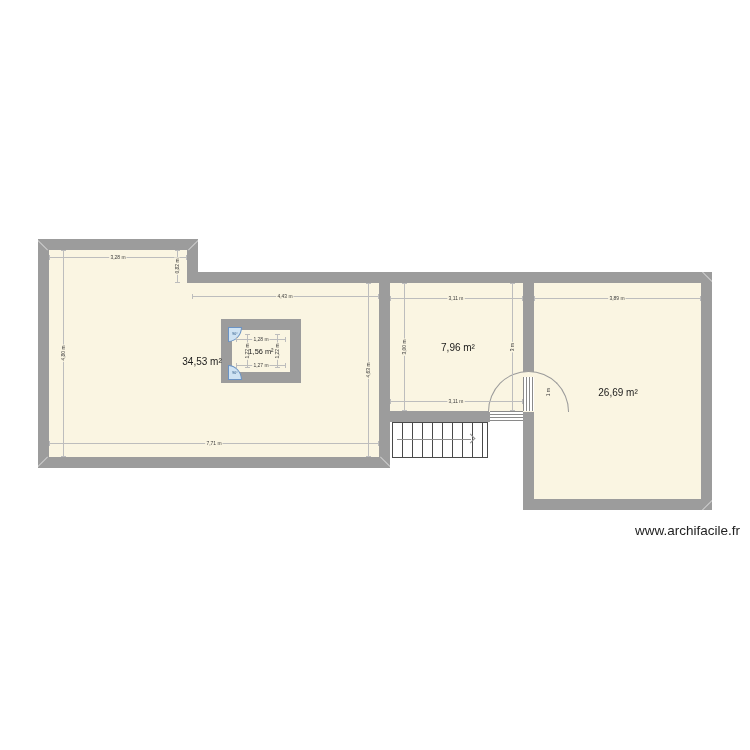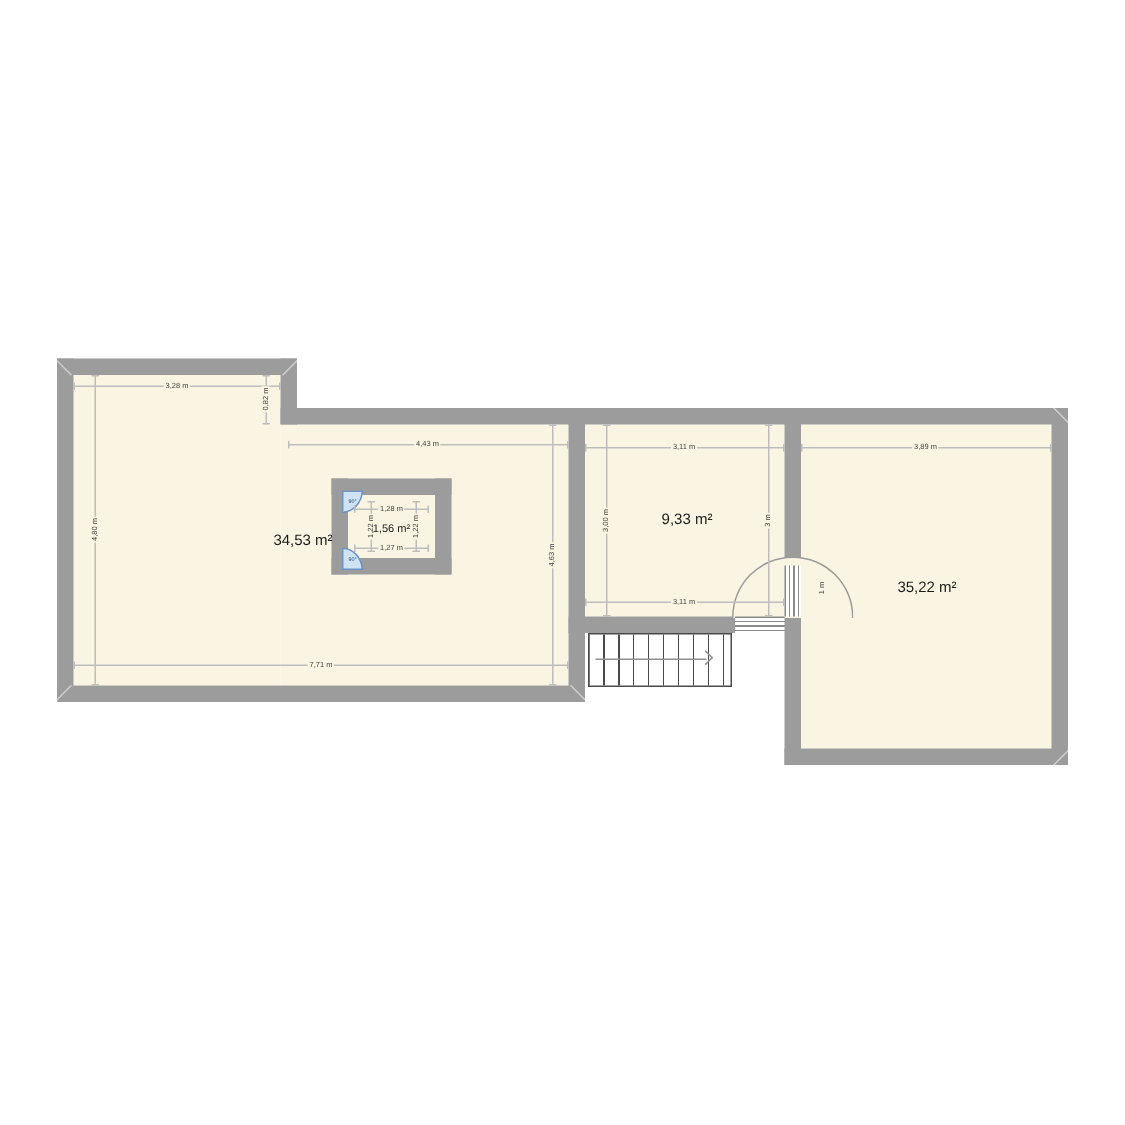--- a/index.html
+++ b/index.html
@@ -108,17 +108,18 @@
   <div class="dlab" style="left:261px;top:339px">1,28 m</div>
   <div class="dimh" style="left:236px;top:365px;width:50px"></div>
   <div class="dlab" style="left:261px;top:365px">1,27 m</div>
   <div class="dimv" style="left:247px;top:334px;height:34px"></div>
   <div class="dlabv" style="left:247px;top:351px">1,22 m</div>
   <div class="dimv" style="left:277px;top:334px;height:34px"></div>
   <div class="dlabv" style="left:277px;top:351px">1,22 m</div>
 
   <div class="rlab" style="left:202px;top:361px">34,53 m²</div>
   <div class="rlab-sm" style="left:261px;top:352px">1,56 m²</div>
-  <div class="rlab" style="left:458px;top:347px">9,33 m²</div>
-  <div class="rlab" style="left:618px;top:392px">35,22 m²</div>
+  <div class="rlab" style="left:458px;top:347px">7,96 m²</div>
+  <div class="rlab" style="left:618px;top:392px">26,69 m²</div>
 
+  <div class="watermark">www.archifacile.fr</div>
 
 </div>
 
 </body></html>

